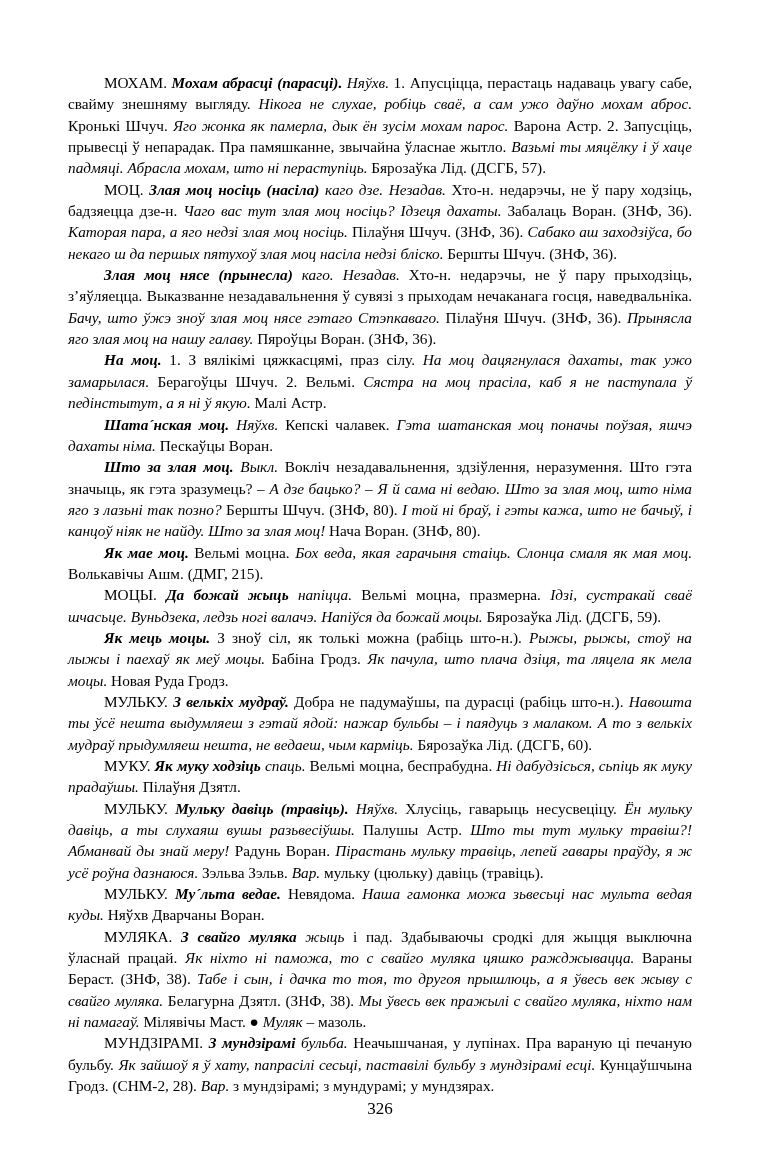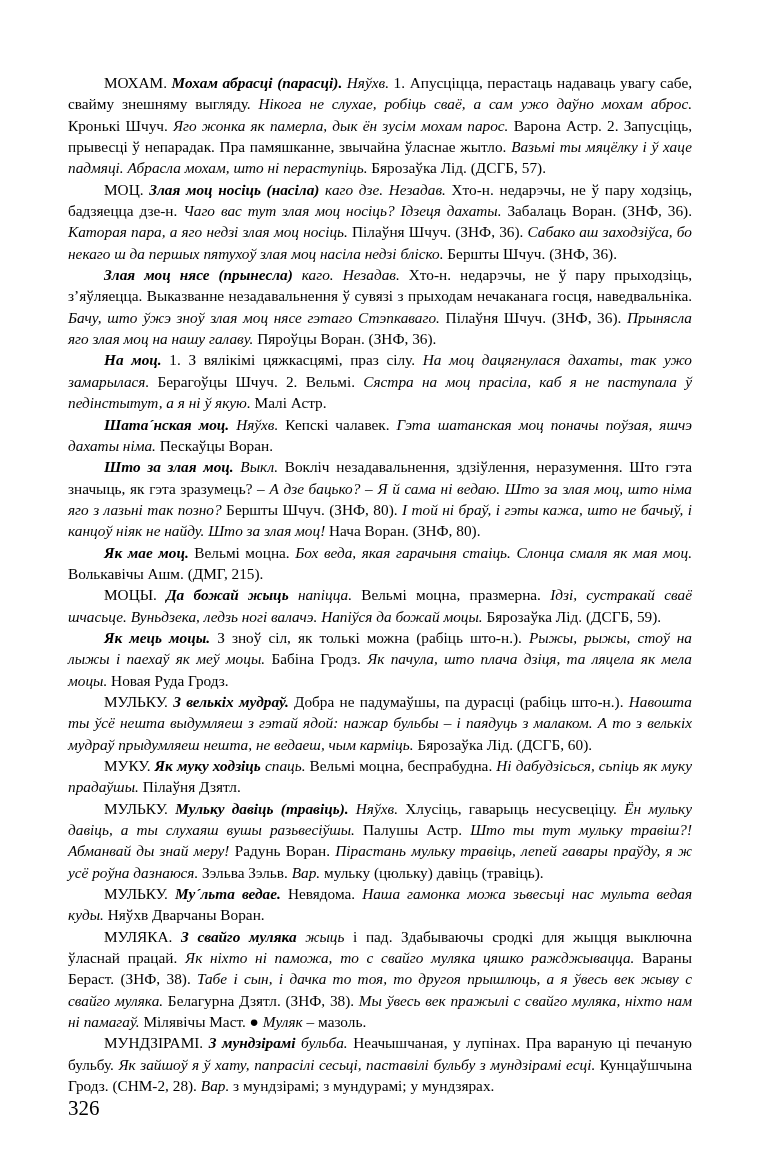--- a/index.html
+++ b/index.html
@@ -19,23 +19,23 @@
   }
   .text-block p {
     margin: 0;
     text-align: justify;
     text-indent: 36px;
   }
   .seg-b  { font-weight: bold; font-style: italic; }
   .seg-i  { font-style: italic; }
   .seg-bi { font-weight: normal; font-style: italic; }
   .page-number {
-    text-align: left;
+    text-align: center;
     text-indent: 0 !important;
-    font-size: 21px;
+    font-size: 17px;
     margin-top: 1px !important;
   }
 </style>
 </head>
 <body>
 
 <div class="page">
   <div class="text-block">
       <p><span>МОХАМ. </span><span class="seg-b">Мохам абрасці (парасці). </span><span class="seg-i">Няўхв. </span><span>1. Апусціцца, перастаць надаваць увагу сабе, свайму знешняму выгляду. </span><span class="seg-i">Нікога не слухае, робіць сваё, а сам ужо даўно мохам аброс. </span><span>Кронькі Шчуч. </span><span class="seg-i">Яго жонка як памерла, дык ён зусім мохам парос. </span><span>Варона Астр. 2. Запусціць, прывесці ў непарадак. Пра памяшканне, звычайна ўласнае жытло. </span><span class="seg-i">Вазьмі ты мяцёлку і ў хаце падмяці. Абрасла мохам, што ні пераступіць. </span><span>Бярозаўка Лід. (ДСГБ, 57).</span></p>
       <p><span>МОЦ. </span><span class="seg-b">Злая моц носіць (насіла) </span><span class="seg-i">каго дзе. Незадав. </span><span>Хто-н. недарэчы, не ў пару ходзіць, бадзяецца дзе-н. </span><span class="seg-i">Чаго вас тут злая моц носіць? Ідзеця дахаты. </span><span>Забалаць Воран. (ЗНФ, 36). </span><span class="seg-i">Каторая пара, а яго недзі злая моц носіць. </span><span>Пілаўня Шчуч. (ЗНФ, 36). </span><span class="seg-i">Сабако аш заходзіўса, бо некаго ш да першых пятухоў злая моц насіла недзі бліско. </span><span>Бершты Шчуч. (ЗНФ, 36).</span></p>

